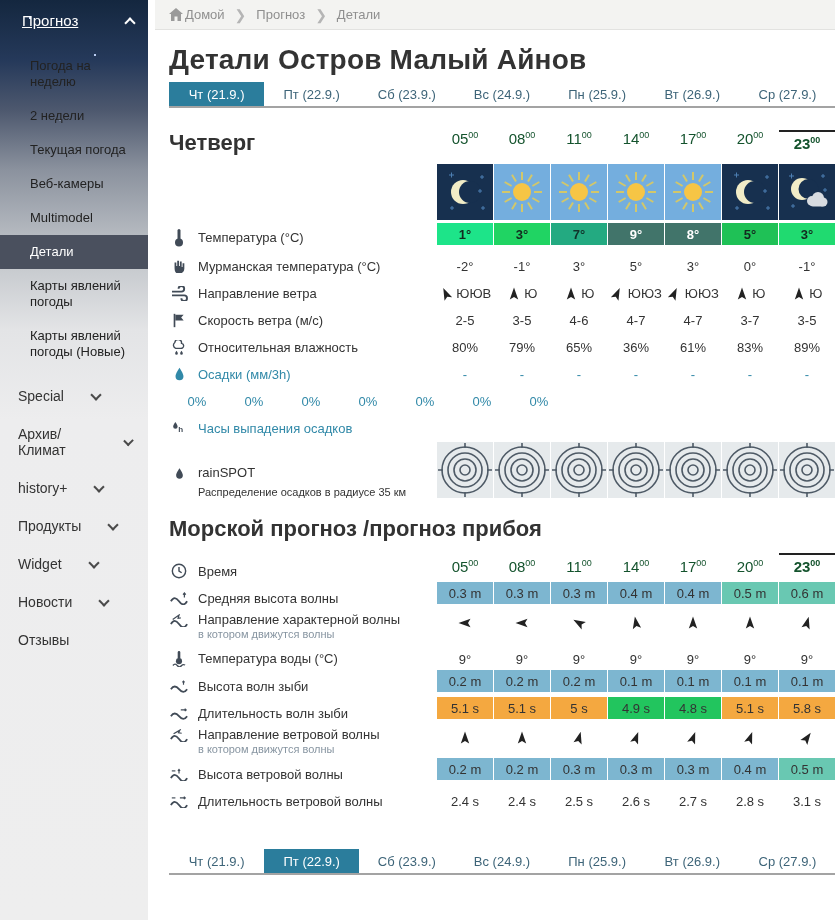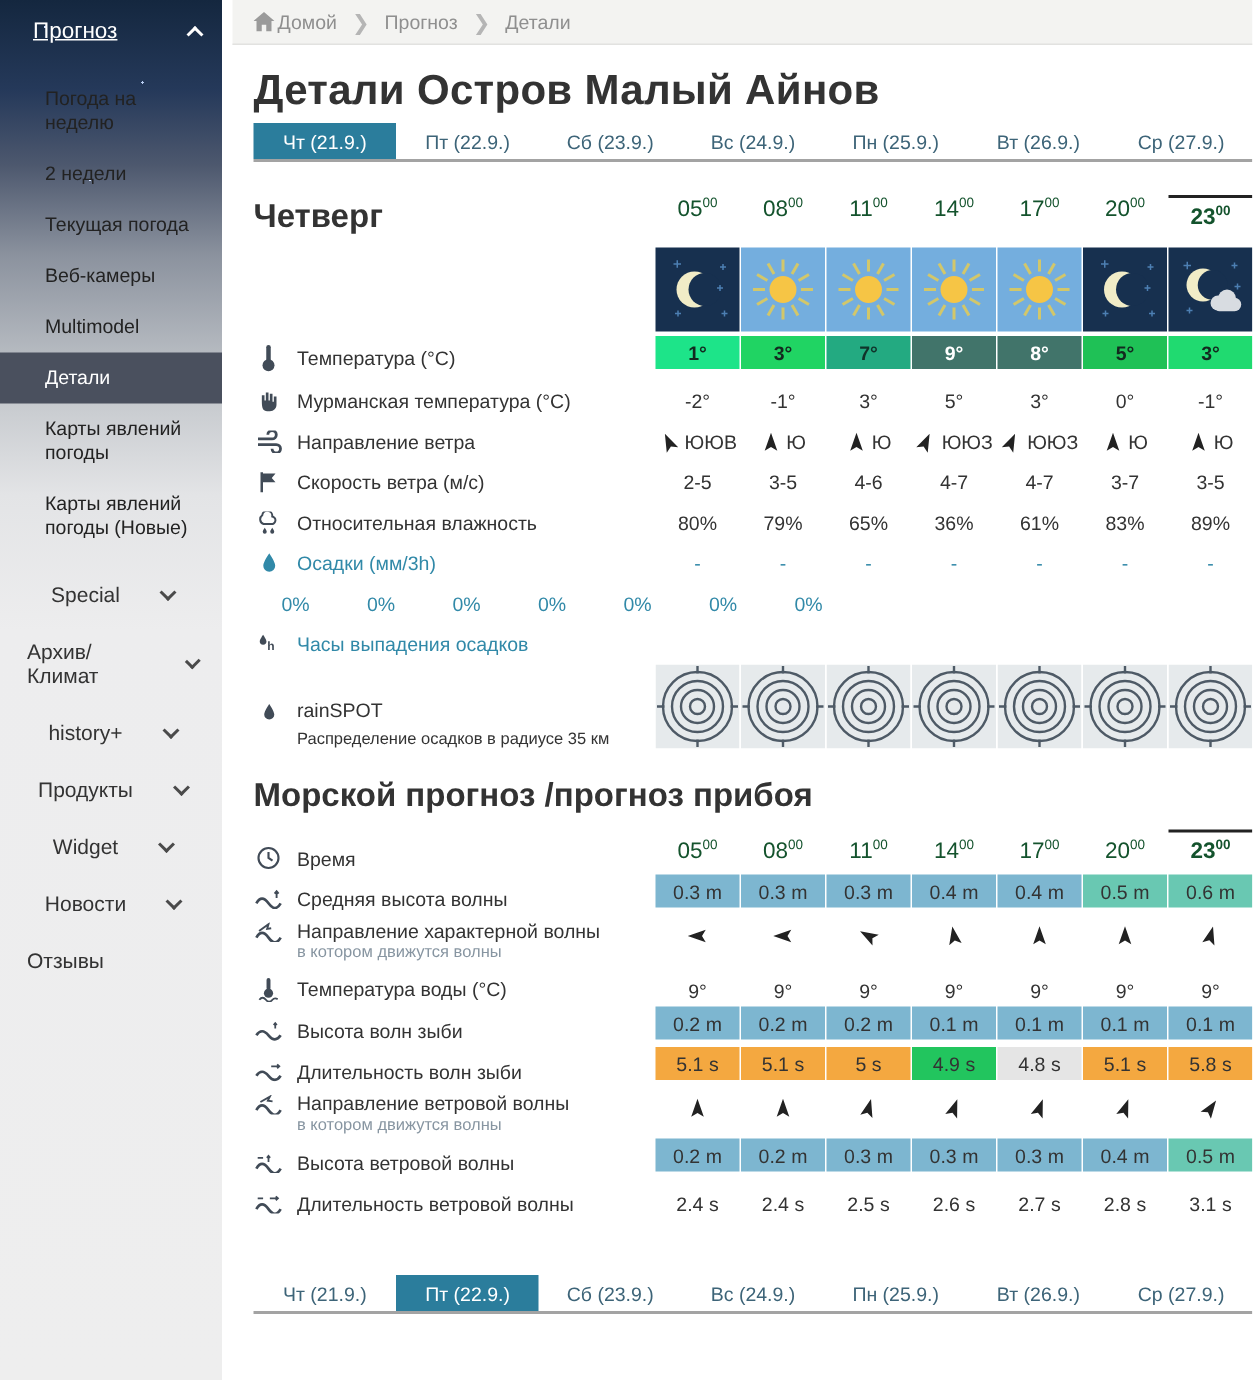--- a/index.html
+++ b/index.html
@@ -15,21 +15,21 @@
       linear-gradient(180deg,#14273f 0px,#25395a 60px,#4d586e 110px,#8b929e 170px,#bfc3c8 250px,#e3e4e6 330px,#ededee 420px,#eeeeee 100%);
   }
   .sb-header { display:flex; align-items:center; justify-content:space-between; padding:12px 14px 14px 22px; }
   .sb-header a { color:#fff; font-size:15px; text-decoration:underline; }
   .chev { width:8px; height:8px; border-right:2px solid #fff; border-bottom:2px solid #fff; transform:rotate(-135deg); display:inline-block; margin-top:4px; }
   .chev-dn { border-color:#4a4a4a; transform:rotate(45deg); margin-top:-3px; }
   .sb-sub { padding-top:6px; }
   .sb-sub-item { font-size:13px; color:#222; padding:9px 8px 9px 30px; line-height:16px; cursor:pointer; }
   .sb-sub-item.active { background:#4a505e; color:#fff; }
   .sb-sections { padding-top:8px; }
-  .sb-section { display:flex; align-items:center; justify-content:center; padding:11px 16px 11px 18px; font-size:14px; color:#333; cursor:pointer;gap:28px; }
+  .sb-section { display:flex; align-items:center; justify-content:flex-start; padding:11px 16px 11px 18px; font-size:14px; color:#333; cursor:pointer;gap:28px; }
   .sb-plain { padding:11px 16px 11px 18px; font-size:14px; color:#333; cursor:pointer; }
 
   
   .main { flex:1; background:#fff; padding-left:7px; }
   .breadcrumb { height:30px; background:#f3f3f1; border-bottom:1px solid #e2e2e0; display:flex; align-items:center; gap:10px; padding:0 14px; font-size:13px; color:#8f8f8f; }
   .breadcrumb .sep { color:#b5b5b5; font-size:14px; }
   .breadcrumb .bc-item { cursor:pointer; }
   .home-ic { width:14px; height:13px; fill:#9a9a9a; margin-right:2px; }
 
   .content { padding:14px 8px 0 14px; }
@@ -630,21 +630,21 @@
                   <path d="M12 3 H18 M16.4 1.6 L18 3 L16.4 4.4" stroke="#414b57" stroke-width="1.3" fill="none"></path>
                 </svg>
               </span>
               <span>Длительность волн зыби</span>
             </div>
           <div class="fcells">
             <div class="fcell chip" style="background-color: rgb(244, 168, 64);">5.1 s</div>
             <div class="fcell chip" style="background-color: rgb(244, 168, 64);">5.1 s</div>
             <div class="fcell chip" style="background-color: rgb(244, 168, 64);">5 s</div>
             <div class="fcell chip" style="background-color: #22c55e;">4.9 s</div>
-            <div class="fcell chip" style="background-color: #e5e5e5;">4.8 s</div>
+            <div class="fcell chip" style="background-color: #22c55e;">4.8 s</div>
             <div class="fcell chip" style="background-color: rgb(244, 168, 64);">5.1 s</div>
             <div class="fcell chip" style="background-color: rgb(244, 168, 64);">5.8 s</div>
           </div>
         </div>
 
         <div class="frow">
           <div class="flabel lbl2" style="align-items:flex-start;">
             <span class="licon" style="padding-top:2px;">
                 <svg width="18" height="13" viewBox="0 0 20 14">
                   <path d="M1 11 q4 -7 9 0 t9 0" stroke="#414b57" stroke-width="2" fill="none"></path>

